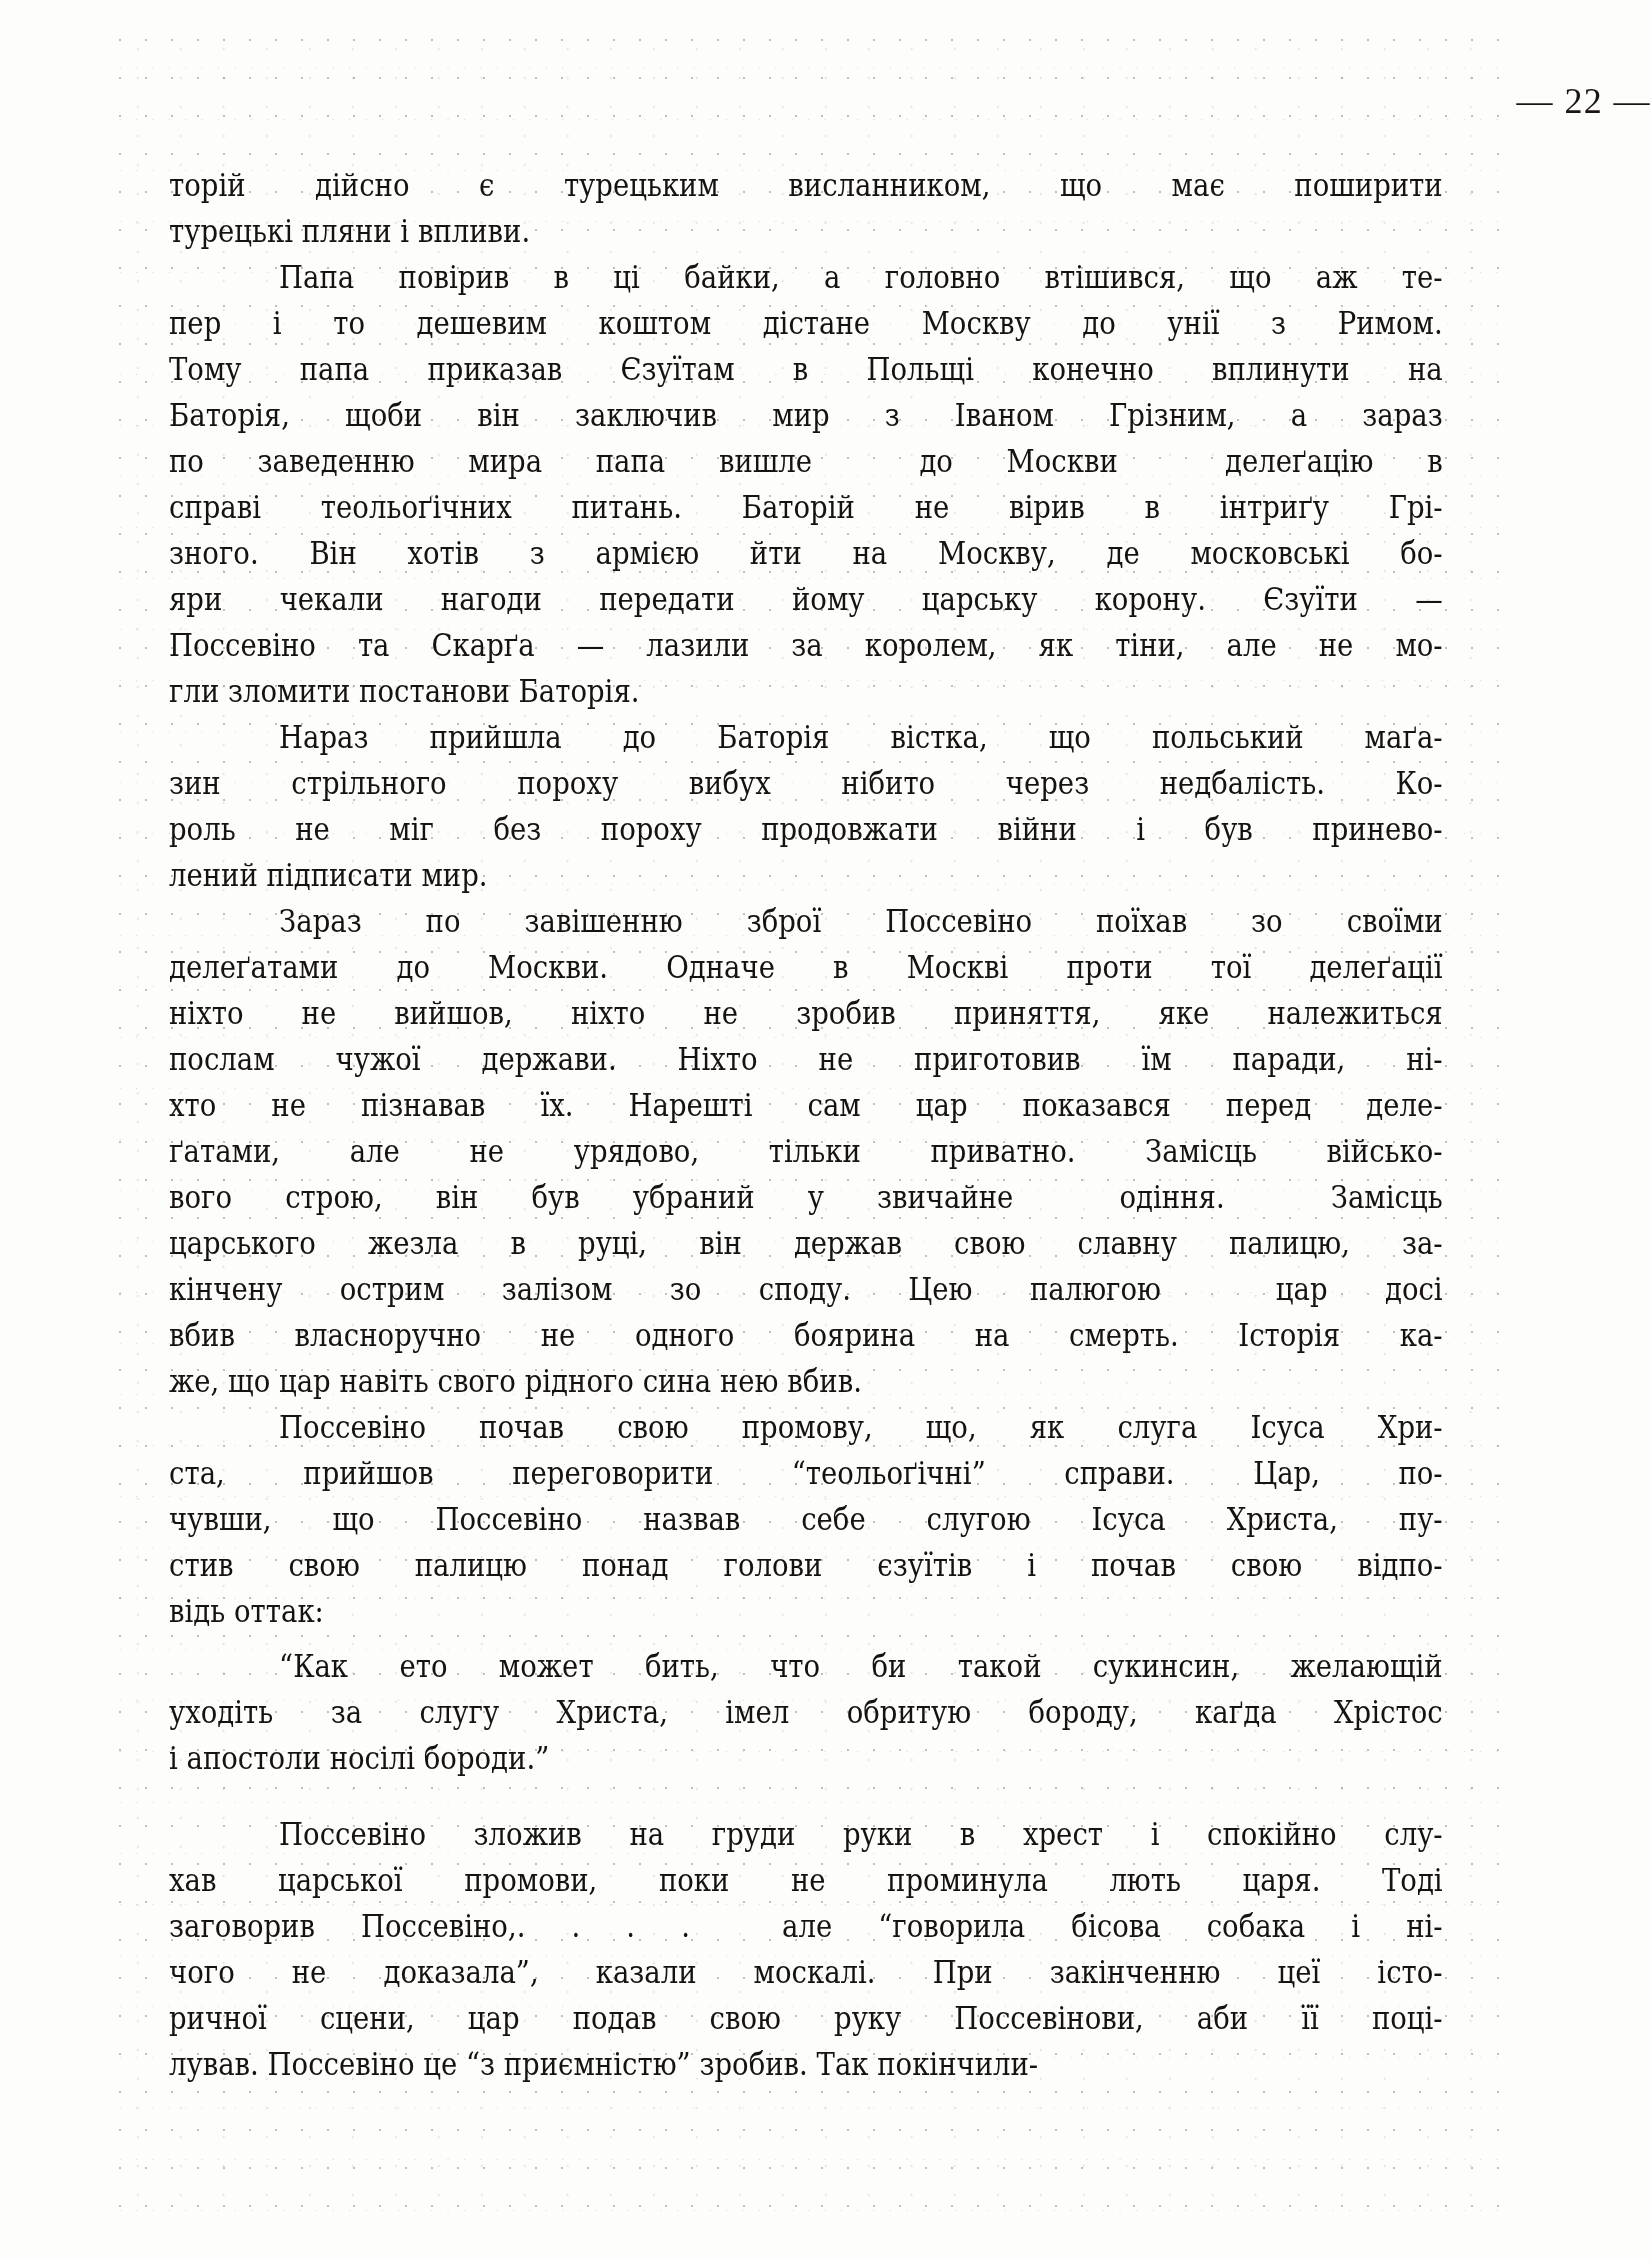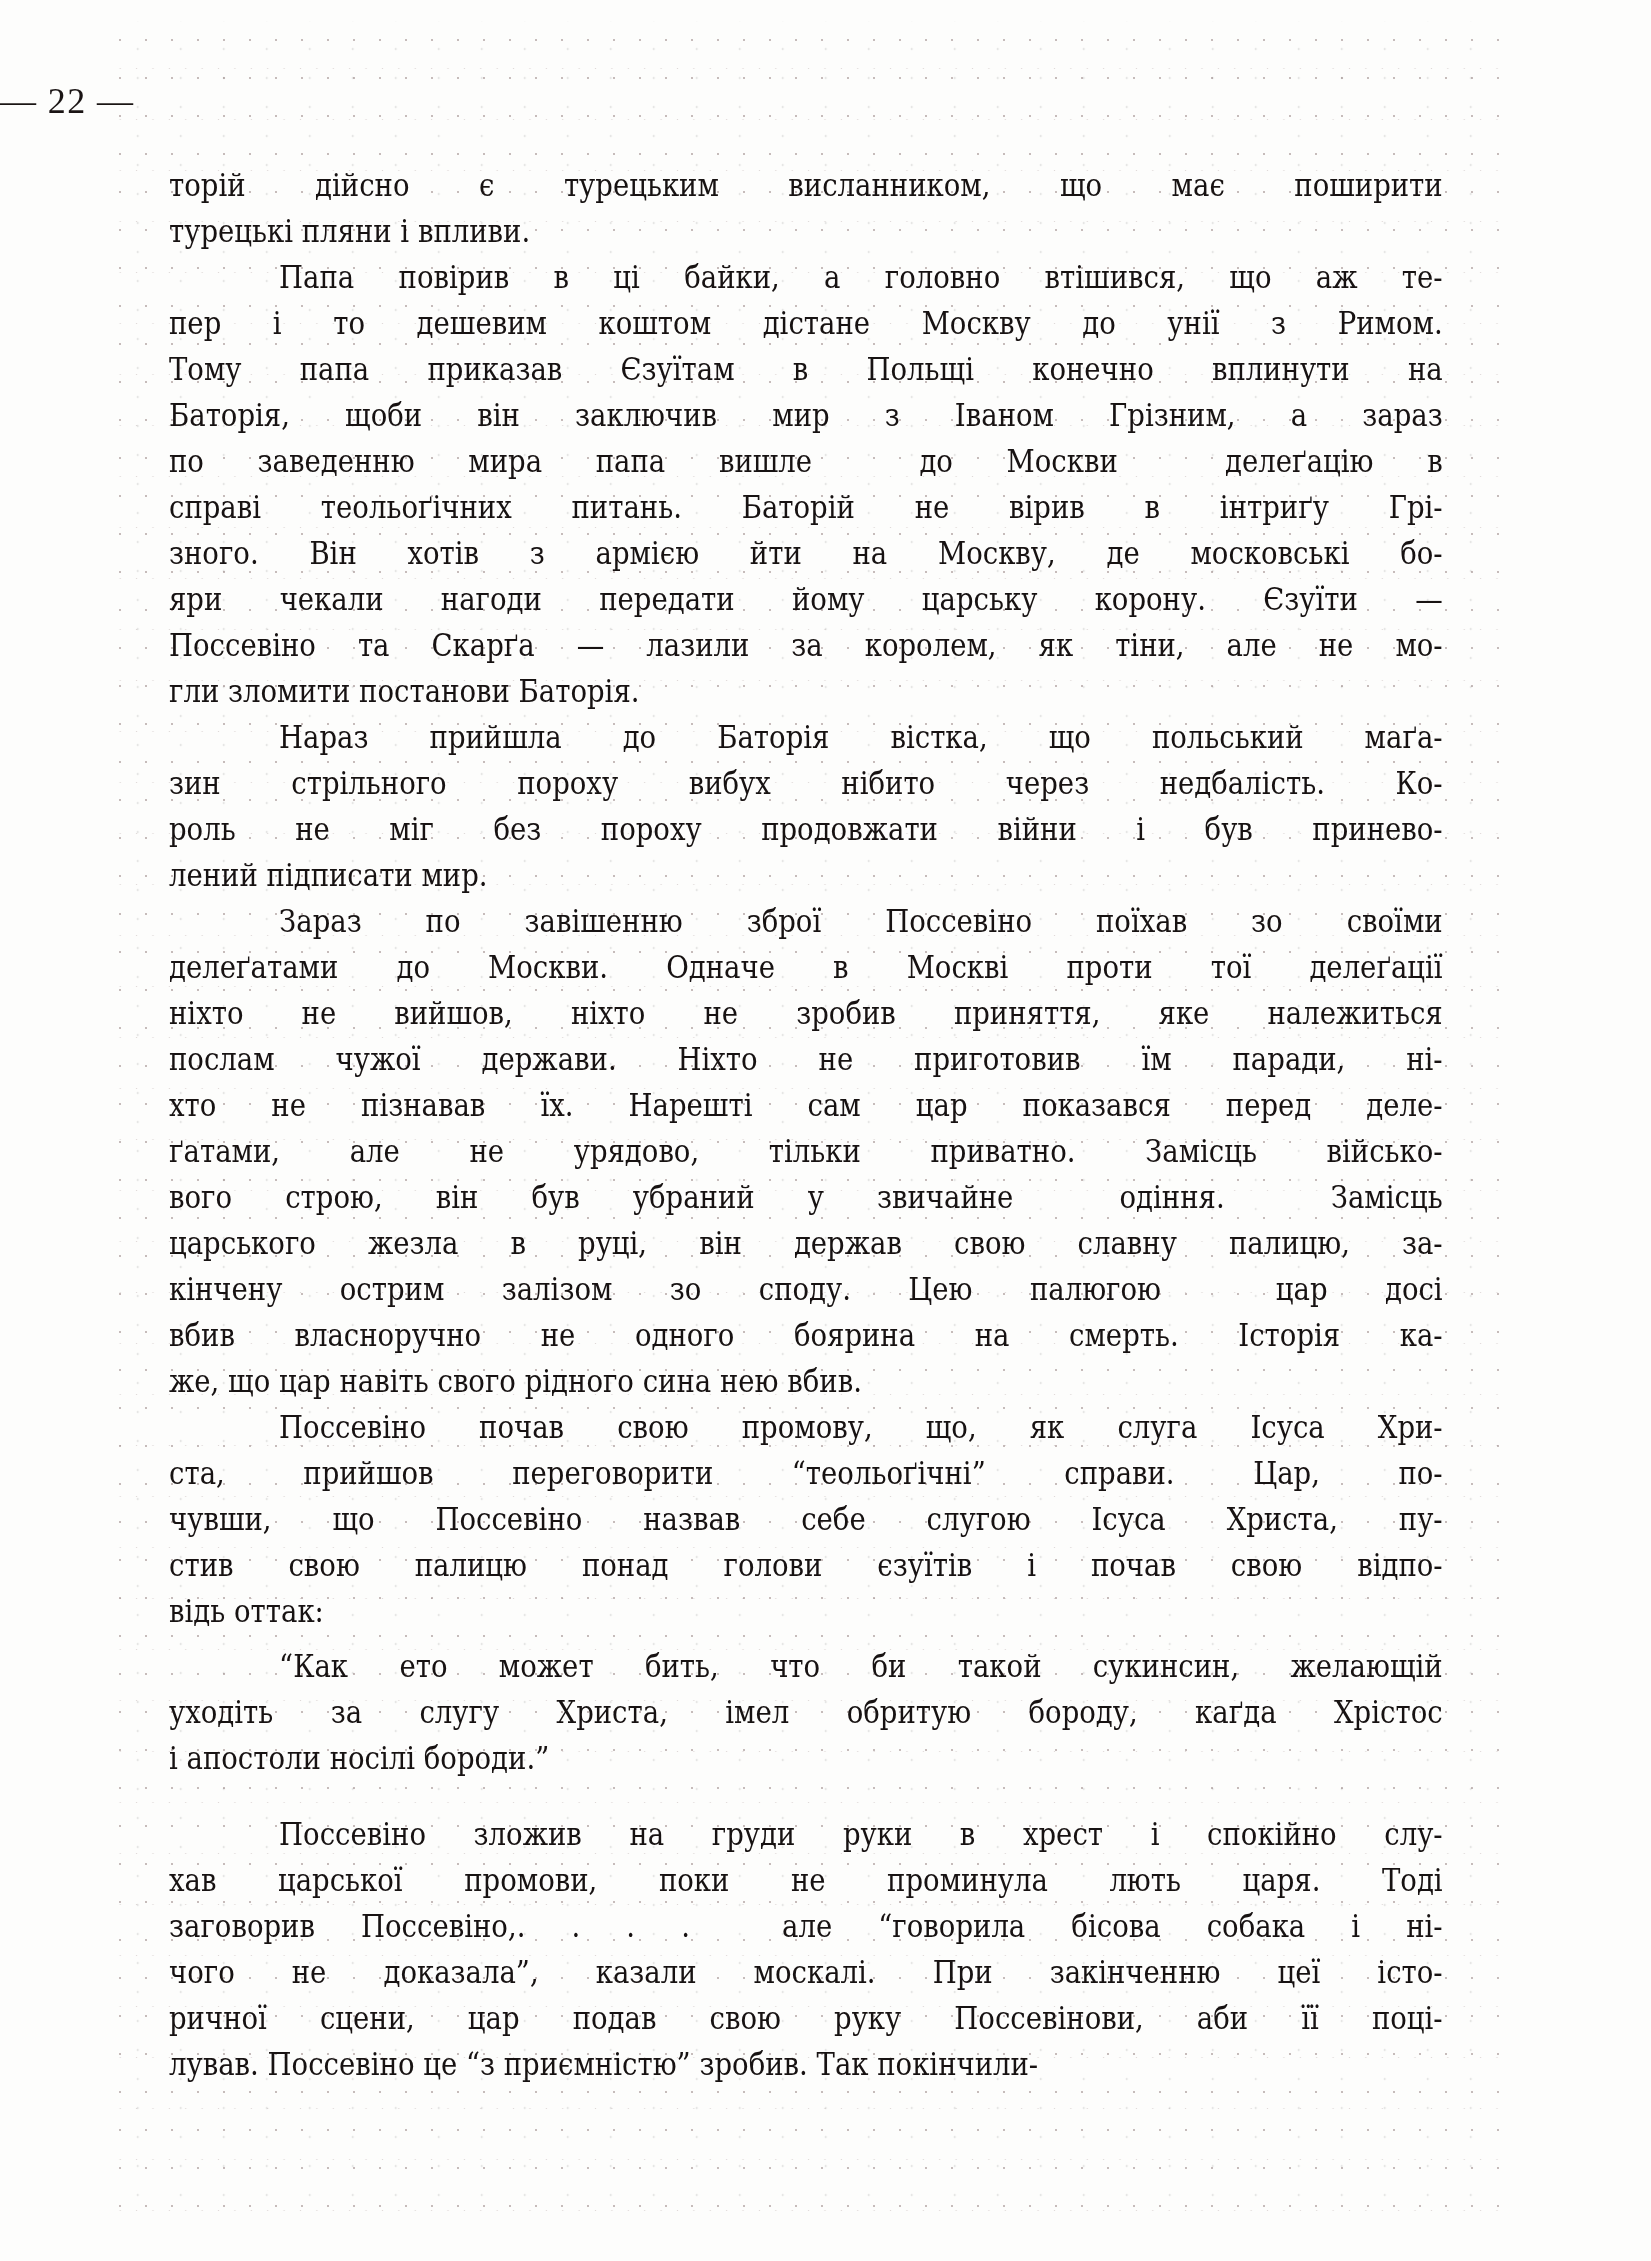--- a/index.html
+++ b/index.html
@@ -14,21 +14,21 @@
     position: absolute; left: 107px; top: 21.4px; width: 1395px; height: 2192px;
     background-image:
       radial-gradient(circle, rgba(90,60,60,0.35) 0.7px, transparent 1.1px),
       radial-gradient(circle, rgba(60,60,60,0.25) 0.7px, transparent 1.1px),
       radial-gradient(circle, rgba(100,70,70,0.2) 0.6px, transparent 1px);
     background-size: 26px 38px, 43px 29px, 16.4px 51px;
     background-position: 0 0, 9.3px 13.5px, 5px 22px;
     pointer-events: none;
   }
   .page-number {
-    position: absolute; left: 0; width: 1651px; top: 80px; text-align: left;
+    position: absolute; left: 0; width: 1651px; top: 80px; text-align: right;
     font-family: "Liberation Serif", "DejaVu Serif", serif; font-size: 36px; color: #1a1414;
     letter-spacing: 1.4px;
   }
   .text {
     position: absolute; left: 169px; top: 162px; width: 1274px;
     font-family: "DejaVu Serif", "Liberation Serif", serif;
     font-size: 32px; line-height: 46px; color: #171212;
     transform: scaleX(0.86); transform-origin: left top;
   }
   .text-inner { width: 1481px; }

